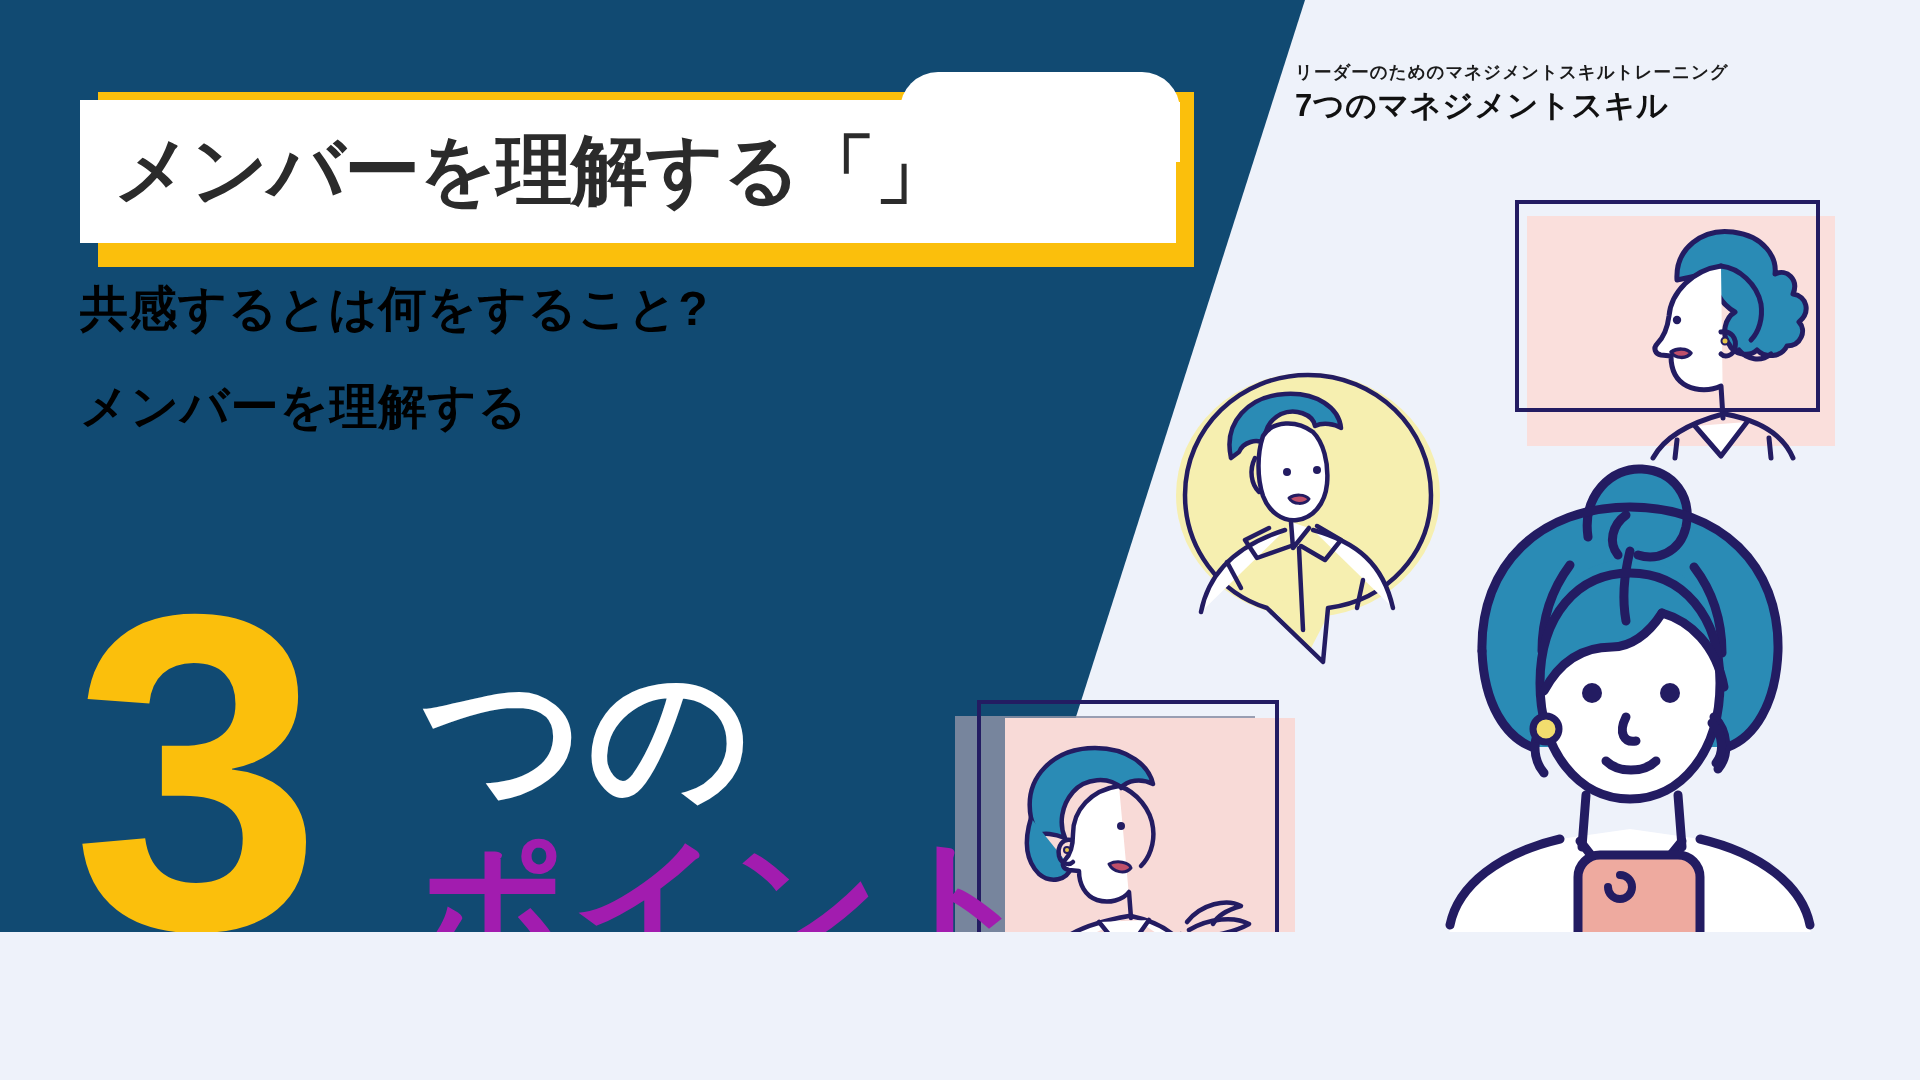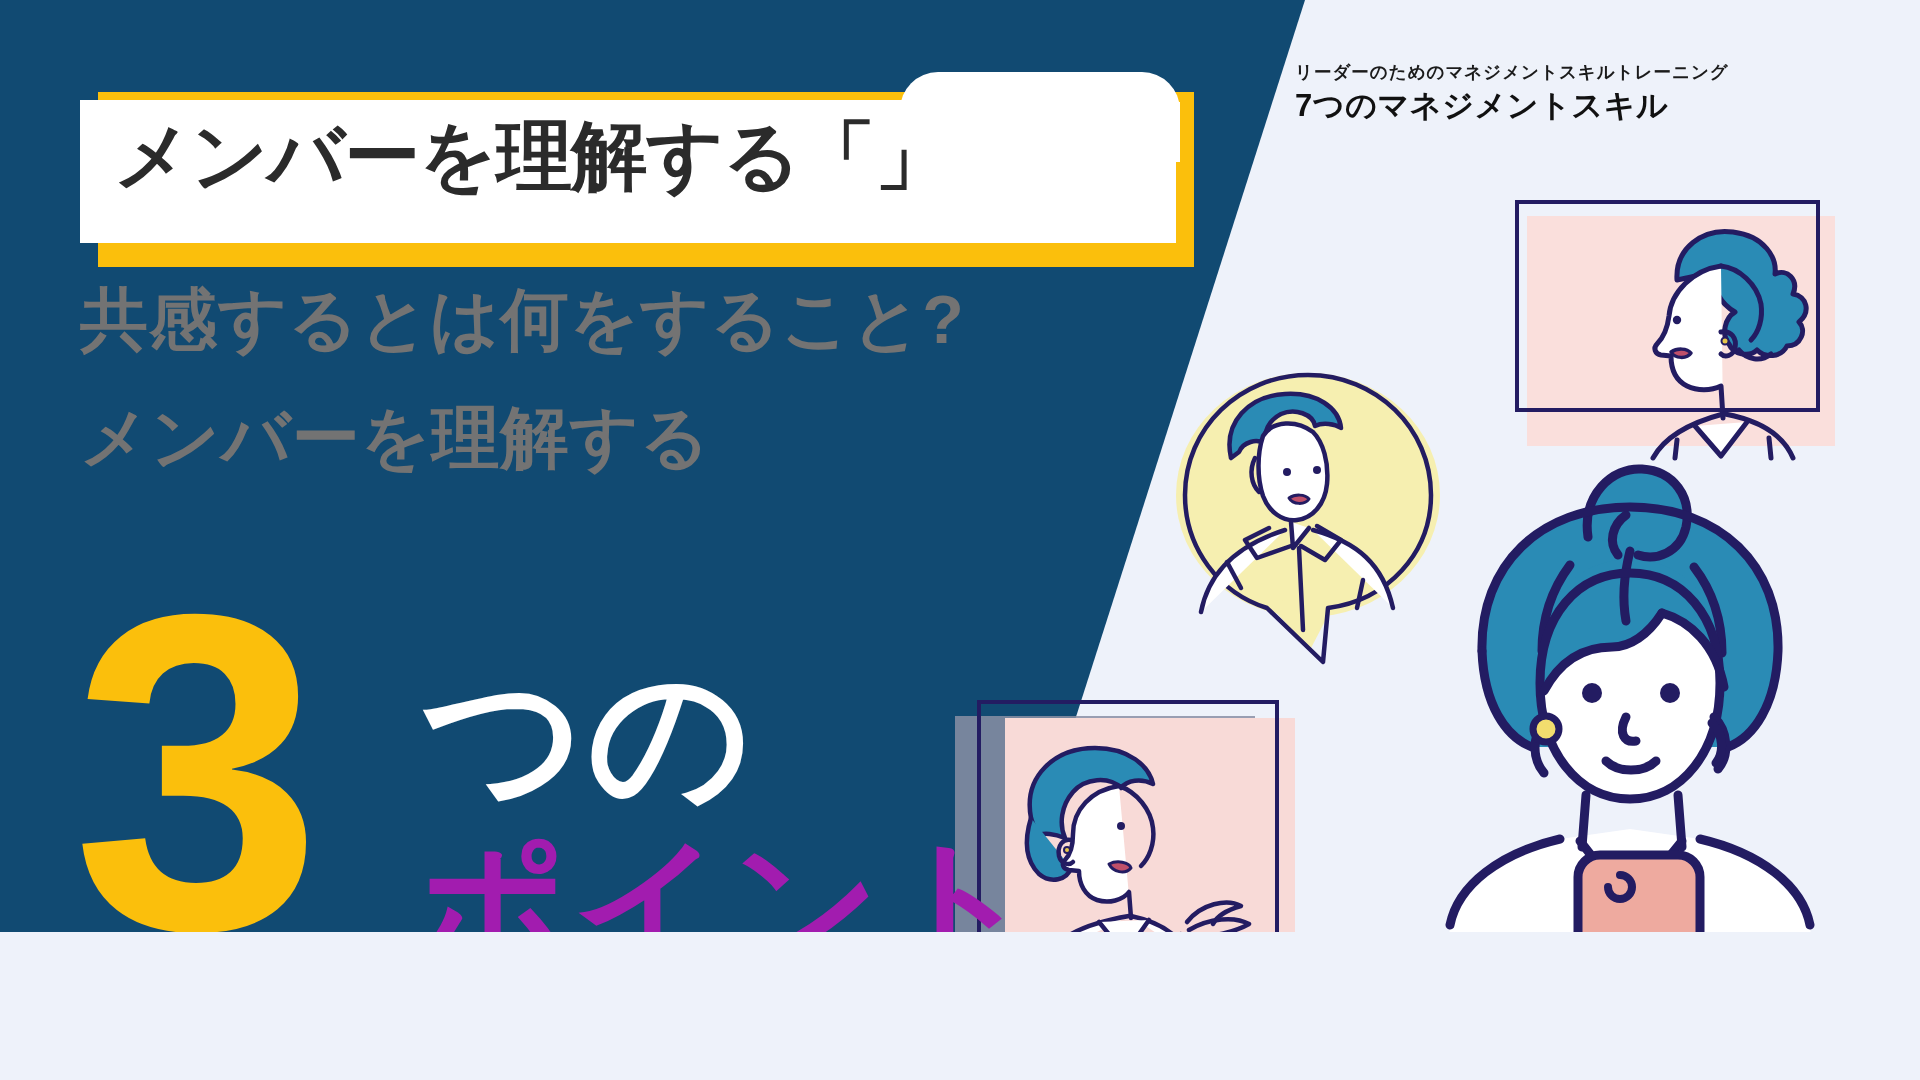--- a/index.html
+++ b/index.html
@@ -43,45 +43,46 @@
   
   .banner-notch {
     position:absolute; left:820px; top:10px; width:280px; height:60px;
     background:#ffffff; border-radius:38px 38px 0 0;
   }
   .banner-notch2 {
     position:absolute; left:820px; top:40px; width:280px; height:60px; background:#ffffff;
   }
   .banner-text {
     position:absolute; left:34px; top:44px; width:1060px; height:130px;
-    display:flex; 
+    display:flex; align-items:center;
     font-size:76px; font-weight:900; color:#2b2b2b; letter-spacing:-1px;
     white-space:nowrap;
   }
   .banner-text .big { font-size:104px; line-height:0.95; position:relative; top:-4px; }
 
   
   .headline { position:absolute; left:80px; top:285px; width:1060px; }
   .headline .line {
-    color:#737373; font-size:68px; font-weight:900; letter-spacing:1px;
+    color:#000000; font-size:48px; font-weight:900; letter-spacing:1px;
     line-height:1.0; white-space:nowrap;
   }
   .headline .line + .line { margin-top:50px; }
 
   
   .numblock { position:absolute; left:72px; top:575px; width:960px; height:430px; }
   .numblock .num {
     position:absolute; left:0; top:-28px;
     font-size:450px; font-weight:900; color:#fbbf0c; line-height:1;
     letter-spacing:-10px;
   }
   .numblock .tsuno {
     position:absolute; left:350px; top:80px;
     font-size:160px; font-weight:900; color:#ffffff; line-height:1; letter-spacing:2px;
     white-space:nowrap;
+    font-family:Liberation Serif, serif;
   }
   .numblock .point {
     position:absolute; left:345px; top:255px;
     font-size:150px; font-weight:900; color:#a21caf; line-height:1; letter-spacing:2px;
     white-space:nowrap;
   }
 
   
   .illus { position:absolute; }
 

